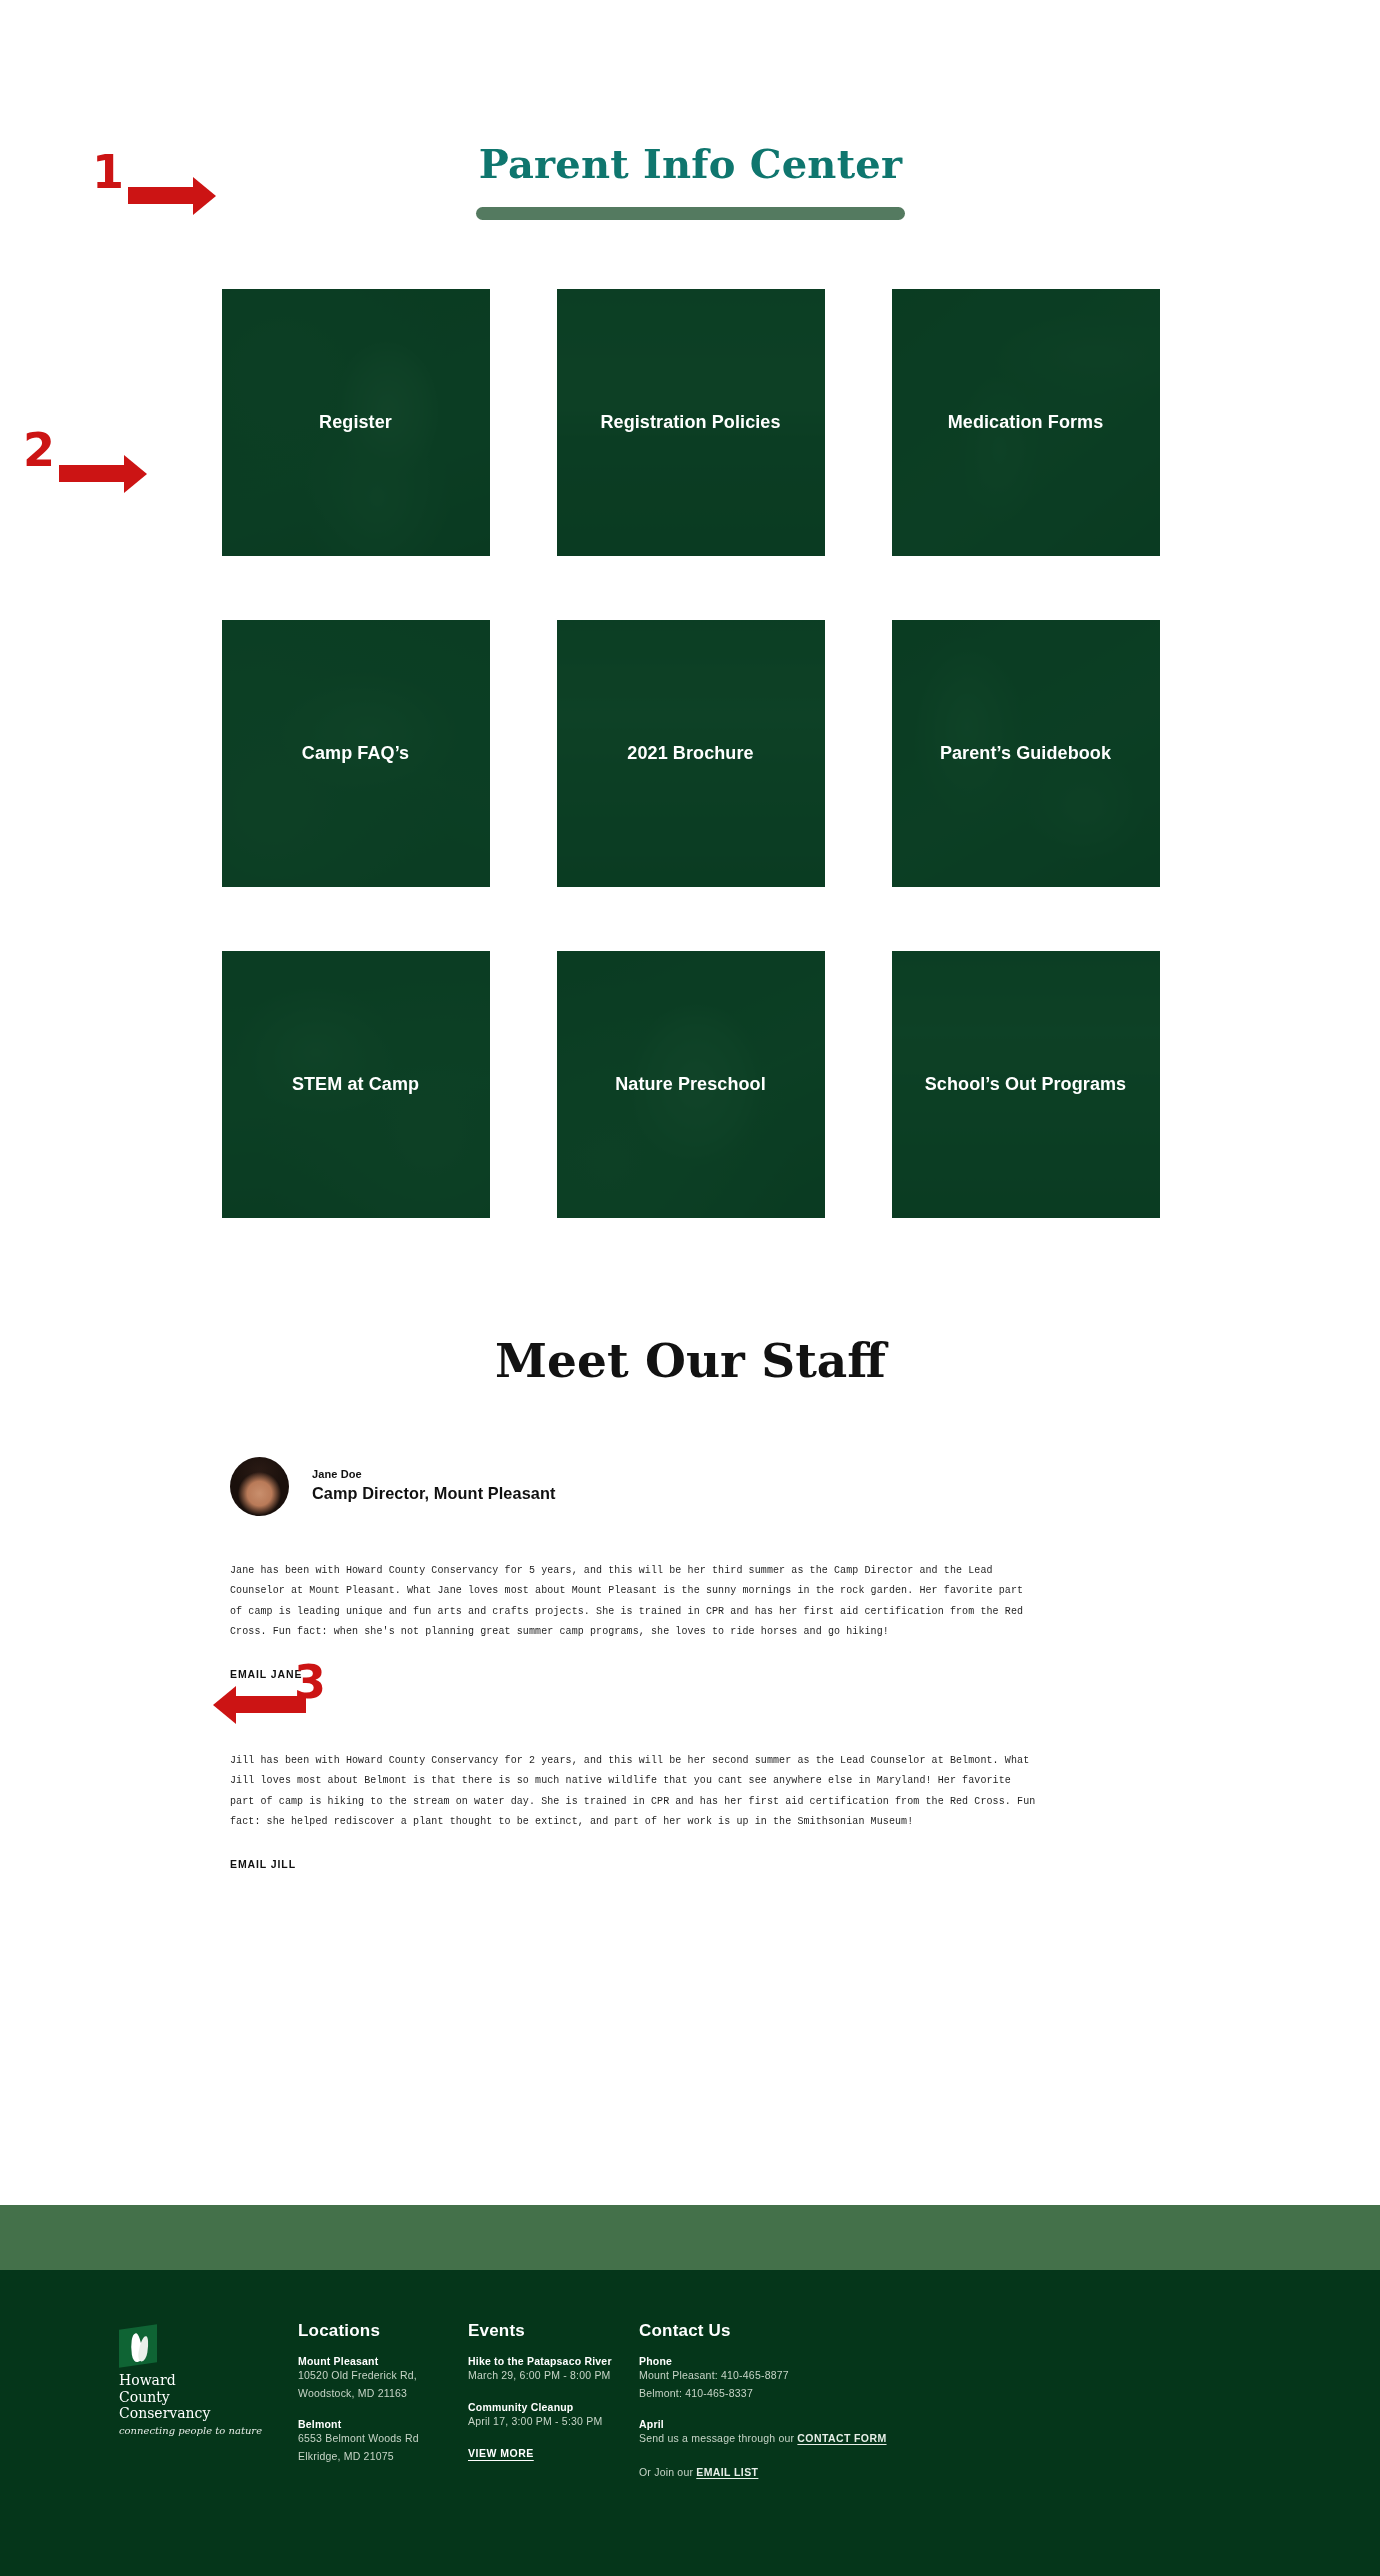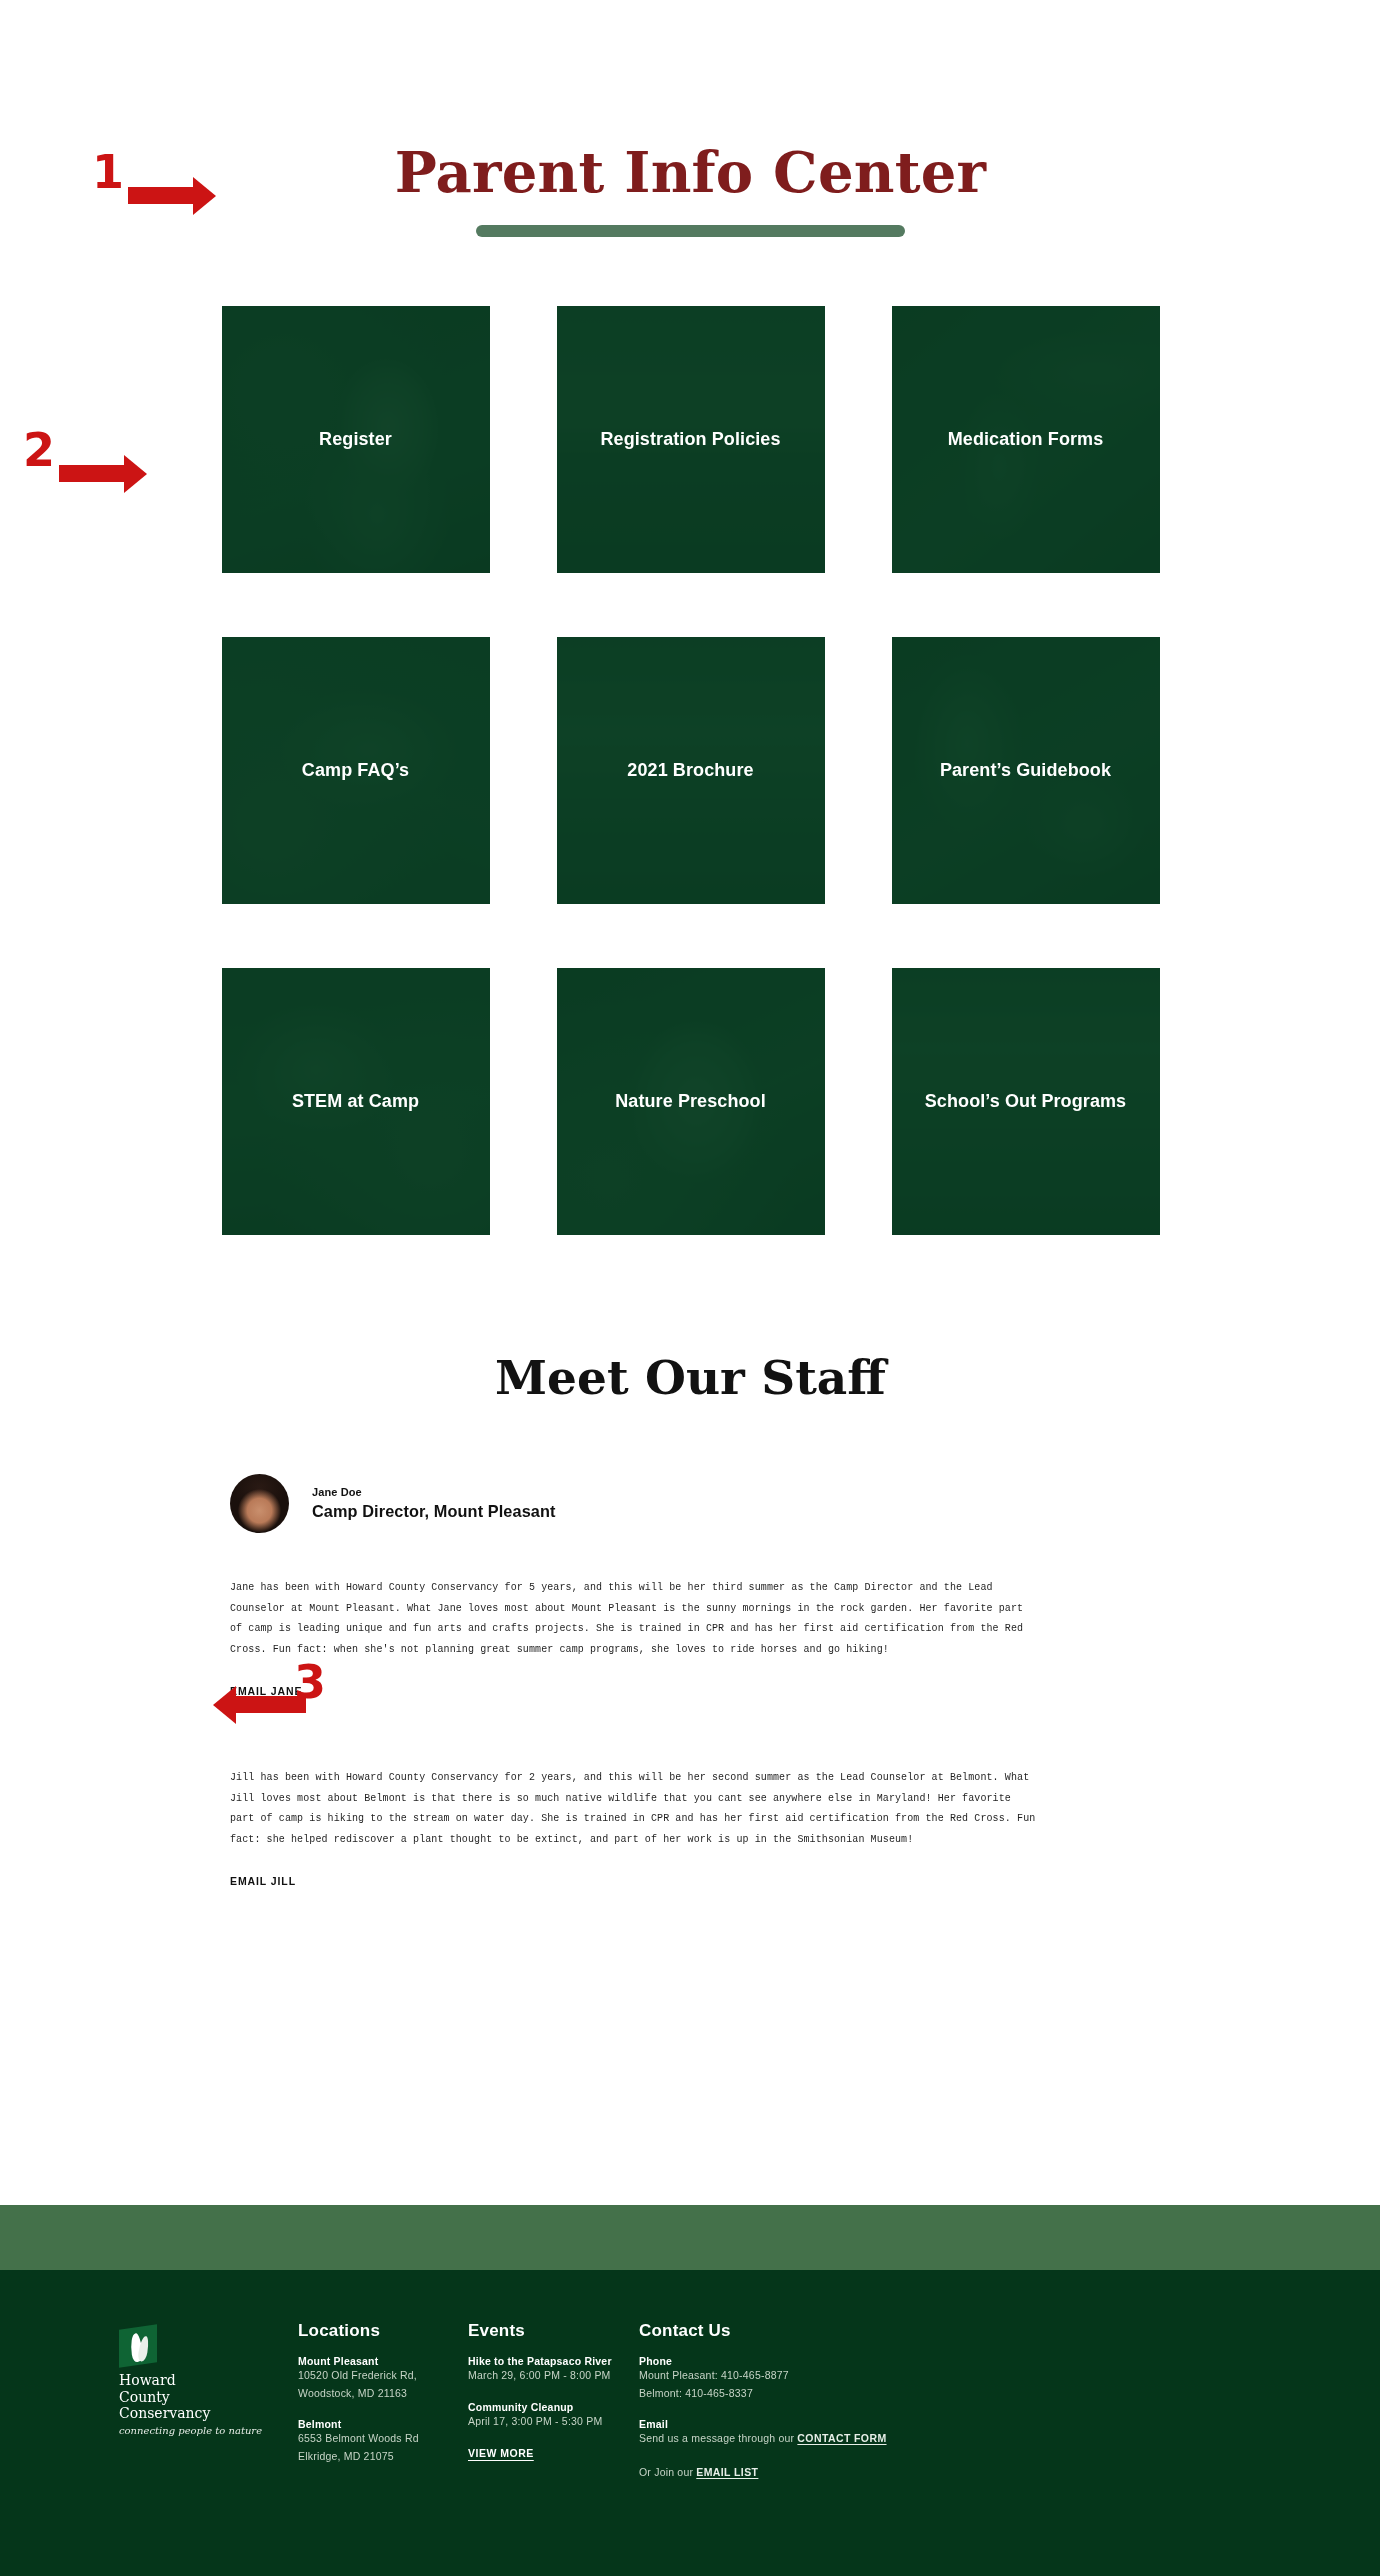--- a/index.html
+++ b/index.html
@@ -10,24 +10,24 @@
   }
   body { position: relative; width: 1381px; height: 2576px; overflow: hidden; }
 
   
   .page-header {
     padding-top: 142px;
     text-align: center;
   }
   .page-title {
     font-family: "DejaVu Serif", "Liberation Serif", serif;
-    font-size: 56px;
+    font-size: 40px;
     font-weight: 700;
     letter-spacing: 0.2px;
-    color: #7f1d1d;
+    color: #0f766e;
     line-height: 1.1;
   }
   .title-underline {
     width: 429px;
     height: 12.5px;
     border-radius: 6.7px;
     background: #547a60;
     margin: 21px auto 0;
   }
 
@@ -427,21 +427,21 @@
       <div class="ftext">April 17, 3:00 PM - 5:30 PM</div>
       <a class="view-more">VIEW MORE</a>
     </div>
 
     <div class="fcol-ct">
       <div class="fhead">Contact Us</div>
       <div class="fsub">Phone</div>
       <div class="ftext">Mount Pleasant: 410-465-8877</div>
       <div class="ftext">Belmont: 410-465-8337</div>
       <div class="fgap"></div>
-      <div class="fsub">Email</div>
+      <div class="fsub">April</div>
       <div class="ftext"><span>Send us a message through our </span><a class="flink">CONTACT FORM</a></div>
       <div class="fgap"></div>
       <div class="ftext"><span>Or Join our </span><a class="flink">EMAIL LIST</a></div>
     </div>
 
   </div>
 </div>
 
 <div class="anno" style="left:92px; top:149px;">
   <span class="anno-num" style="font-size:46px;">1</span>

